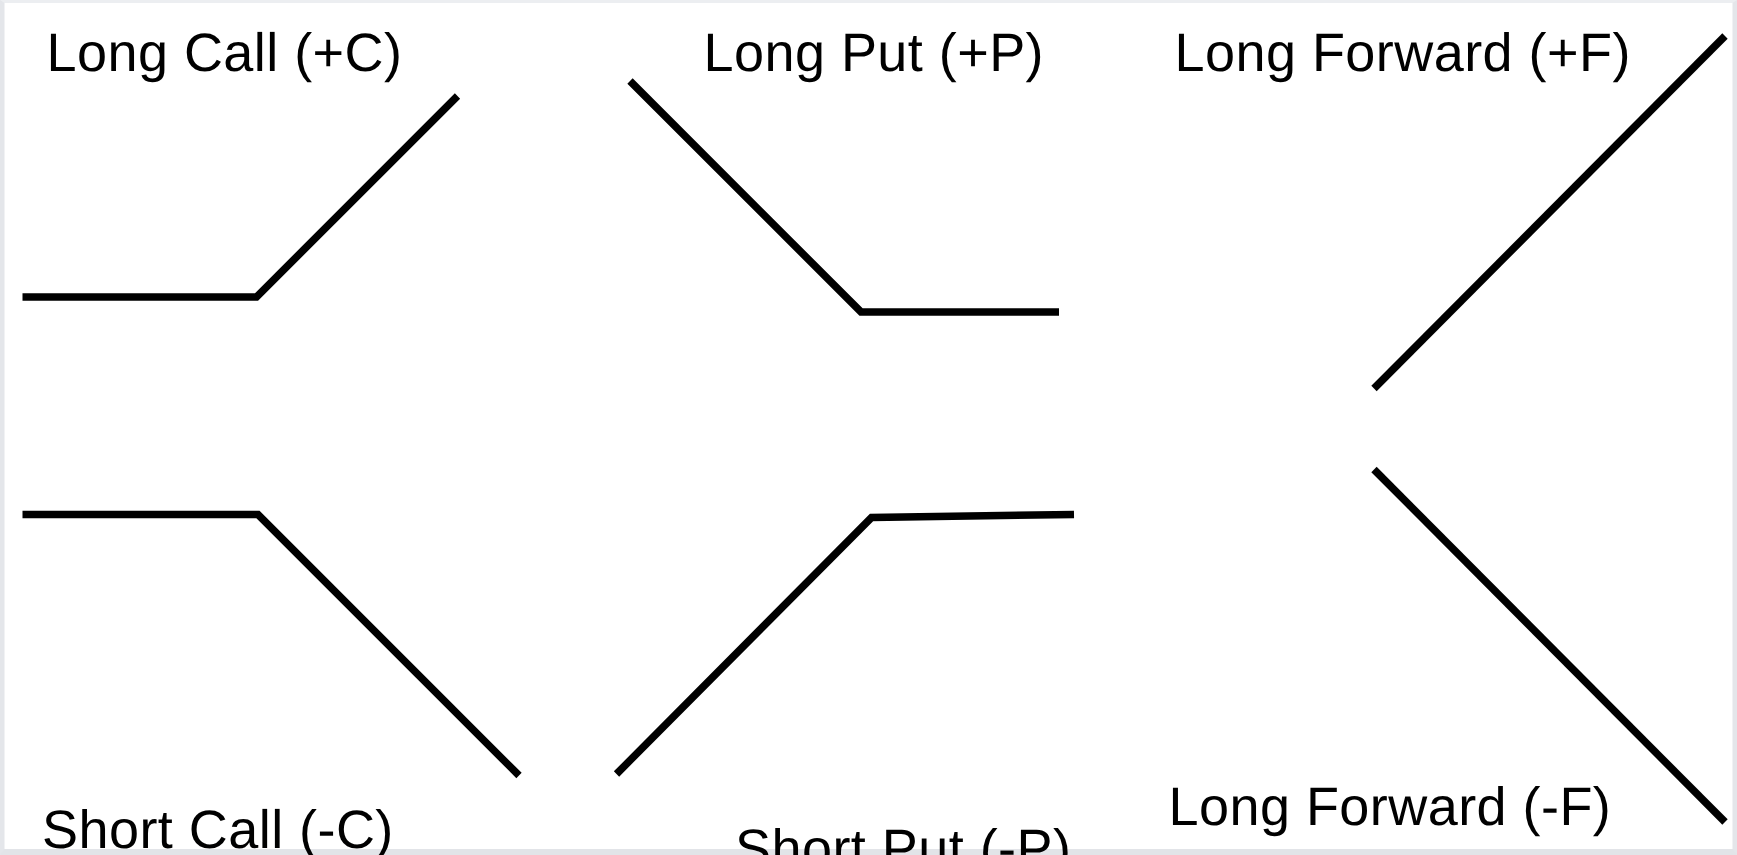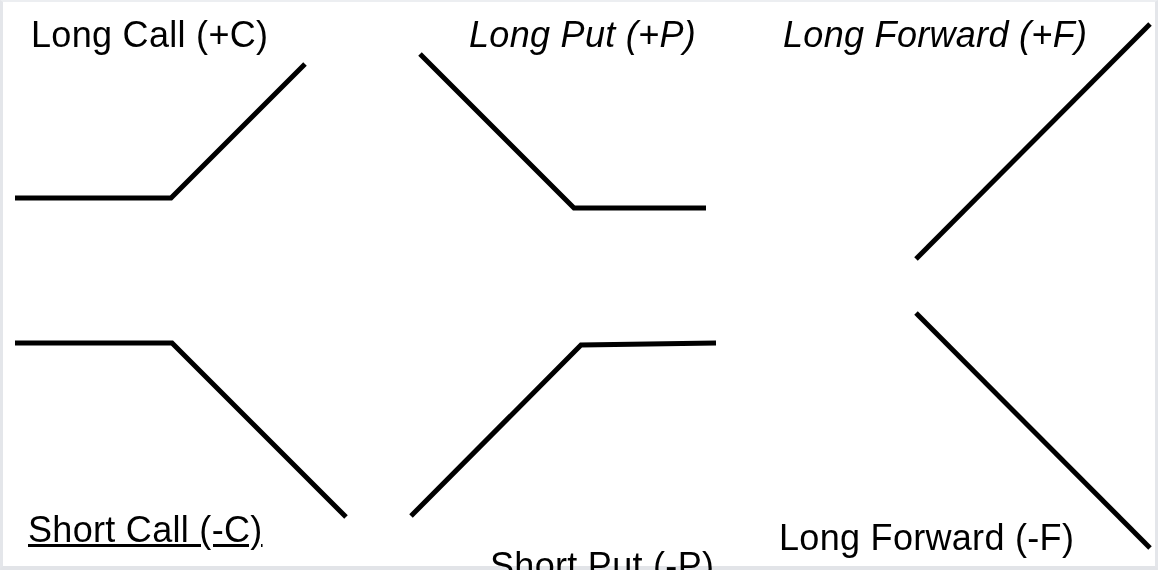--- a/index.html
+++ b/index.html
@@ -32,17 +32,17 @@
 <svg class="diagram" width="1158" height="570" viewBox="0 0 1158 570">
   <polyline fill="none" stroke="#000" stroke-width="5" stroke-linejoin="miter" points="15,198 171,198 305,64"></polyline>
   <polyline fill="none" stroke="#000" stroke-width="5" stroke-linejoin="miter" points="420,54 574,208 706,208"></polyline>
   <polyline fill="none" stroke="#000" stroke-width="5" stroke-linejoin="miter" points="916,259 1150,24"></polyline>
   <polyline fill="none" stroke="#000" stroke-width="5" stroke-linejoin="miter" points="15,343 172,343 346,517"></polyline>
   <polyline fill="none" stroke="#000" stroke-width="5" stroke-linejoin="miter" points="411,516 581,345 716,343"></polyline>
   <polyline fill="none" stroke="#000" stroke-width="5" stroke-linejoin="miter" points="916,313 1150,548"></polyline>
 </svg>
 
 <div class="lbl" style="left: 31px; top: 17px;">Long Call (+C)</div>
-<div class="lbl" style="left: 469px; top: 17px; font-style: italic;">Long Put (+P)</div>
-<div class="lbl" style="left: 783px; top: 17px; font-style: italic;">Long Forward (+F)</div>
-<div class="lbl" style="left: 28px; top: 512px; text-decoration: underline;">Short Call (-C)</div>
+<div class="lbl" style="left: 469px; top: 17px;">Long Put (+P)</div>
+<div class="lbl" style="left: 783px; top: 17px;">Long Forward (+F)</div>
+<div class="lbl" style="left: 28px; top: 535px;">Short Call (-C)</div>
 <div class="lbl" style="left: 490px; top: 548px;">Short Put (-P)</div>
 <div class="lbl" style="left: 779px; top: 520px;">Long Forward (-F)</div>
 
 </body></html>

